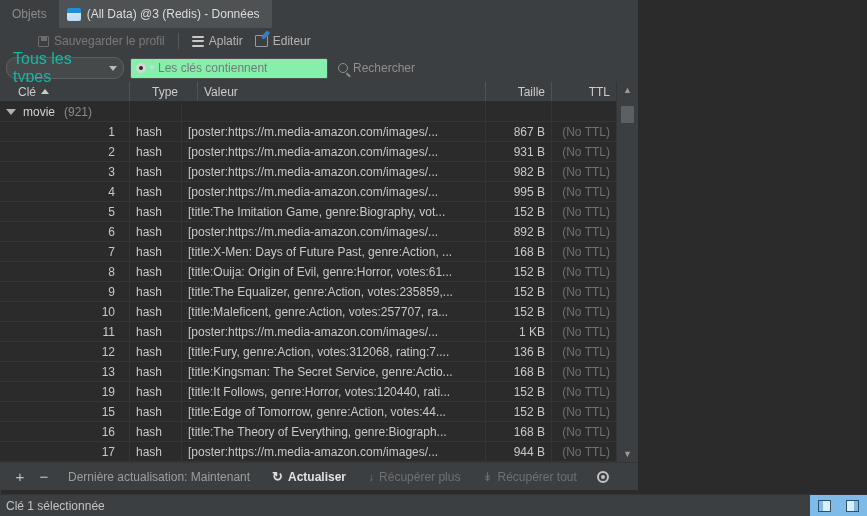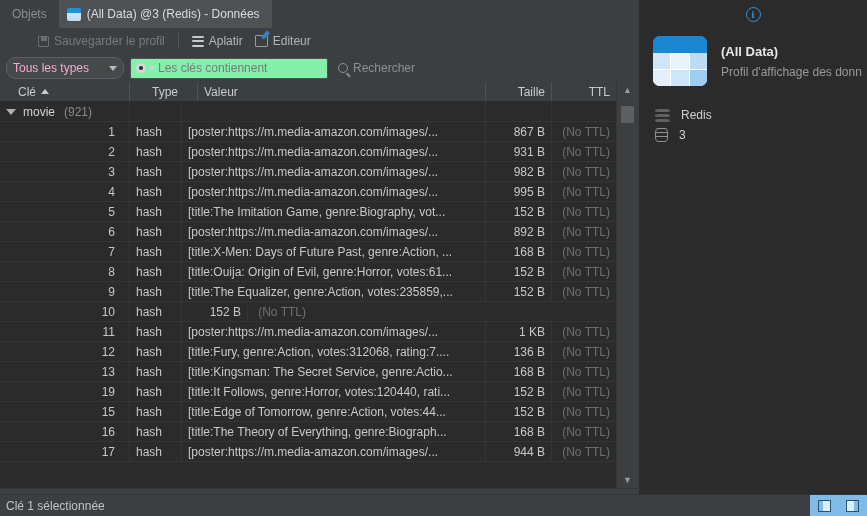--- a/index.html
+++ b/index.html
@@ -4,21 +4,21 @@
 <style>
   * { box-sizing: border-box; margin: 0; padding: 0; }
   html, body {
     width: 867px; height: 516px;
     background: #2b2b2b;
     font-family: "Liberation Sans", sans-serif;
     font-size: 12px;
     color: #bbbbbb;
     overflow: hidden;
   }
-  #app { position: relative; width: 867px; height: 516px; display: flex; }
+  #app { position: relative; width: 867px; height: 516px; display: flex; flex-direction: column; }
 
   
   #left { width: 638px; height: 516px; display: flex; flex-direction: column; background: #3c3f41; }
 
   
   .tabstrip { height: 28px; background: #3c3f41; display: flex; align-items: stretch; flex: 0 0 28px; }
   .tab { display: flex; align-items: center; padding: 0 12px; font-size: 12px; color: #9a9a9a; cursor: default; }
   .tab.inactive { color: #8c8c8c; }
   .tab.active { background: #4e5254; color: #dcdcdc; position: relative; padding-left: 8px; }
   .tab.active::after { content:""; position:absolute; left:0; right:0; bottom:0; height:0; }
@@ -35,21 +35,21 @@
   .ic-save::before { content:""; position:absolute; left:2px; top:0; width:6px; height:4px; background:#6d6d6d; }
   .ic-flat { width: 12px; height: 11px; display:flex; flex-direction: column; justify-content: space-between; }
   .ic-flat i { display:block; height:2px; background:#c9c9c9; border-radius:1px; }
   .ic-editor { width: 13px; height: 12px; position: relative; border: 1px solid #9a9a9a; border-radius: 1px; }
   .ic-editor::after { content:""; position:absolute; right:-3px; top:-3px; width:9px; height:4px; background:#3b7dbd;
                       transform: rotate(-45deg); border-radius:1px; }
 
   
   .toolbar2 { height: 28px; flex: 0 0 28px; display: flex; align-items: center; background: #3c3f41; padding: 0 6px; gap: 6px; }
   .type-select { width: 118px; height: 22px; background: #45494a; border: 1px solid #5e6060; border-radius: 10px;
-                 display: flex; align-items: center; padding: 0 6px; color: #f9a8d4; font-size: 12px; justify-content: space-between; }
+                 display: flex; align-items: center; padding: 0 6px; color: #14b8a6; font-size: 16px; justify-content: space-between; }
   .chev { width: 0; height: 0; border-left: 4px solid transparent; border-right: 4px solid transparent; border-top: 5px solid #b9b9b9; }
   .keyfilter { flex: 0 0 198px; height: 21px; background: #86efac; border: 1px solid #4e5254; border-radius: 2px;
                display: flex; align-items: center; padding: 0 5px; gap: 3px; }
   .gear-sm { width: 10px; height: 10px; border-radius: 50%; background: #d6d6d6; position: relative; flex:0 0 auto; }
   .gear-sm::after { content:""; position:absolute; left:3px; top:3px; width:4px; height:4px; background:#2b2b2b; border-radius:50%; }
   .gear-caret { width:0; height:0; border-left:3px solid transparent; border-right:3px solid transparent; border-top:4px solid #d6d6d6; flex:0 0 auto; }
   .keyfilter-ph { color: #777a7c; font-size: 12px; }
   .search-btn { display: flex; align-items: center; gap: 5px; color: #8f8f8f; font-size: 12px; padding-left: 4px; }
   .ic-mag { width: 10px; height: 10px; border: 1.5px solid #8f8f8f; border-radius: 50%; position: relative; flex: 0 0 auto; }
   .ic-mag::after { content:""; position:absolute; right:-4px; bottom:-3px; width:5px; height:1.5px; background:#8f8f8f; transform: rotate(45deg); }
@@ -281,20 +281,21 @@
             <div class="grow">
               <div class="cell c-key">9</div>
               <div class="cell c-type">hash</div>
               <div class="cell c-val">[title:The Equalizer, genre:Action, votes:235859,...</div>
               <div class="cell c-size">152 B</div>
               <div class="cell c-ttl">(No TTL)</div>
             </div>
             <div class="grow">
               <div class="cell c-key">10</div>
               <div class="cell c-type">hash</div>
+              <div class="cell c-val">[title:Maleficent, genre:Action, votes:257707, ra...</div>
               <div class="cell c-size">152 B</div>
               <div class="cell c-ttl">(No TTL)</div>
             </div>
             <div class="grow">
               <div class="cell c-key">11</div>
               <div class="cell c-type">hash</div>
               <div class="cell c-val">[poster:https://m.media-amazon.com/images/...</div>
               <div class="cell c-size">1 KB</div>
               <div class="cell c-ttl">(No TTL)</div>
             </div>

